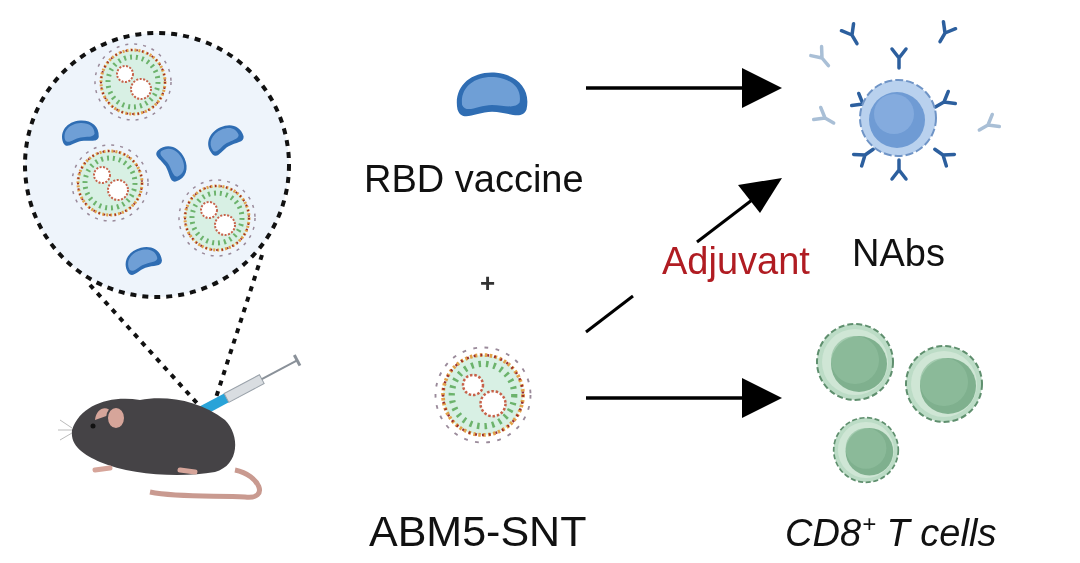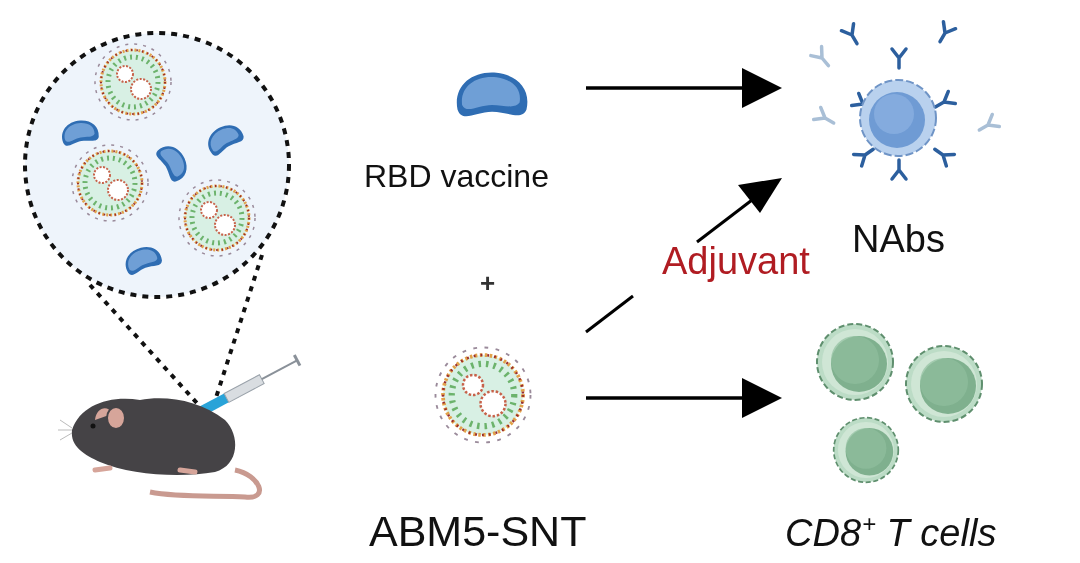--- a/index.html
+++ b/index.html
@@ -1,22 +1,22 @@
 <!DOCTYPE html>
 <html><head>
 <meta charset="utf-8">
 <style>
   html, body { margin: 0; padding: 0; background: #ffffff; }
   body { width: 1080px; height: 563px; position: relative; overflow: hidden;
          font-family: "Liberation Sans", "DejaVu Sans", sans-serif; }
   svg.stage { position: absolute; left: 0; top: 0; }
   .lbl { position: absolute; white-space: nowrap; color: #111; line-height: 1; }
-  .lbl-rbd { left: 364px; top: 160px; font-size: 32px; }
+  .lbl-rbd { left: 364px; top: 160px; font-size: 38px; }
   .lbl-abm { left: 369px; top: 510px; font-size: 43px; }
-  .lbl-nabs { left: 852px; top: 220px; font-size: 38px; }
+  .lbl-nabs { left: 852px; top: 234px; font-size: 38px; }
   .lbl-cd8 { left: 785px; top: 512px; font-size: 38px; font-style: italic; }
   .lbl-cd8 sup { font-size: 24px; vertical-align: 14px; margin-left: 1px; }
   .lbl-adj { left: 617px; top: 242px; font-size: 38px; color: #b01c22; margin-left: 45px; }
   .lbl-plus { left: 480px; top: 270px; font-size: 26px; font-weight: bold; color: #333; }
 </style>
 </head>
 <body>
 
 <svg class="stage" width="1080" height="563" viewBox="0 0 1080 563">
   <defs>

